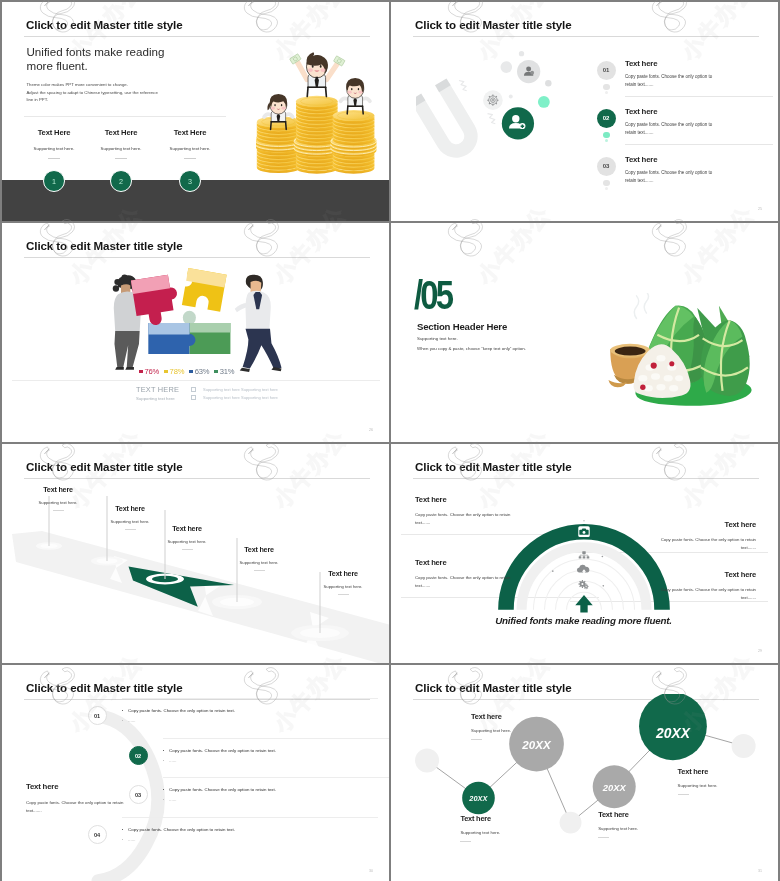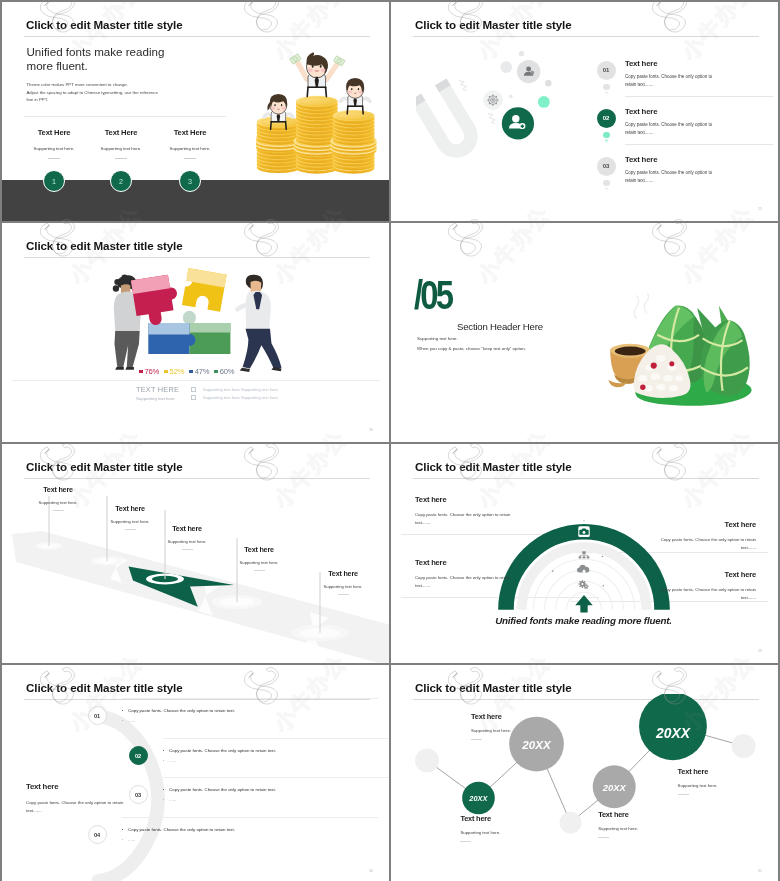--- a/index.html
+++ b/index.html
@@ -51,21 +51,21 @@
   .s3-lg .sw{width:3.5px;height:3.5px;display:inline-block;}
   .s3-lg b{font-size:7.6px;font-weight:normal;color:#c2234b;letter-spacing:-0.2px;}
   .s3-foot-rule{position:absolute;left:10px;top:157px;width:368px;height:1px;background:#ececec;}
   .s3-fh{position:absolute;left:134px;top:162px;font-size:7.4px;color:#9aa3ab;letter-spacing:0.2px;}
   .s3-fs{position:absolute;left:134px;top:173px;font-size:4.3px;color:#a6aeb6;}
   .s3-b{position:absolute;left:189px;font-size:4.1px;color:#b6bec6;display:flex;align-items:center;gap:7px;}
   .s3-b i{width:3px;height:3px;border:0.7px solid #c4ccd3;display:inline-block;}
 
   
   .s4-num{position:absolute;left:23px;top:52px;font-size:40px;font-weight:bold;color:#0e5b41;letter-spacing:-3.4px;line-height:1;transform:scaleX(0.82);transform-origin:0 0;}
-  .s4-h{position:absolute;left:26px;top:98px;font-size:9.6px;font-weight:normal;color:#1f1f1f;letter-spacing:-0.2px;margin-left:40px;}
+  .s4-h{position:absolute;left:26px;top:98px;font-size:9.6px;font-weight:bold;color:#1f1f1f;letter-spacing:-0.2px;}
   .s4-s1{position:absolute;left:26px;top:113px;font-size:4.4px;color:#3d3d3d;}
   .s4-s2{position:absolute;left:26px;top:123px;font-size:4.4px;color:#3d3d3d;}
   .s4-art{position:absolute;left:212px;top:70px;width:163px;height:118px;z-index:2;}
 
   
   .s5-art{position:absolute;left:0px;top:52px;width:387px;height:180px;z-index:1;}
   .s5-lab{position:absolute;z-index:3;text-align:center;}
   .s5-h{font-size:7.2px;font-weight:bold;color:#1f1f1f;letter-spacing:-0.2px;}
   .s5-s{margin-top:6px;font-size:4.2px;color:#3d3d3d;}
   .s5-d{width:11px;height:1px;background:#d6d6d6;margin:5px auto 0;}
@@ -671,29 +671,29 @@
         <path d="M 106 16 L 160 16 L 160 34 L 106 34 Z" fill="#fae19a"></path>
       </g>
     </svg>
     <div class="s3-legend">
       <span class="s3-lg">
             <i class="sw" style="background:#c2234b"></i>
             <b>76%</b>
           </span>
       <span class="s3-lg">
             <i class="sw" style="background:#e8c531"></i>
-            <b style="color:#e8c531">52%</b>
+            <b style="color:#e8c531">78%</b>
           </span>
       <span class="s3-lg">
             <i class="sw" style="background:#2d5d9f"></i>
-            <b style="color:#6f7a88">47%</b>
+            <b style="color:#6f7a88">63%</b>
           </span>
       <span class="s3-lg">
             <i class="sw" style="background:#3f8f5e"></i>
-            <b style="color:#6f7a88">60%</b>
+            <b style="color:#6f7a88">31%</b>
           </span>
     </div>
     <div class="s3-foot-rule"></div>
     <div class="s3-fh">TEXT HERE</div>
     <div class="s3-fs">Supporting text here</div>
     <div class="s3-b" style="top:164px;">
           <i></i>
           <span>Supporting text here Supporting text here</span>
         </div>
     <div class="s3-b" style="top:172px;">

